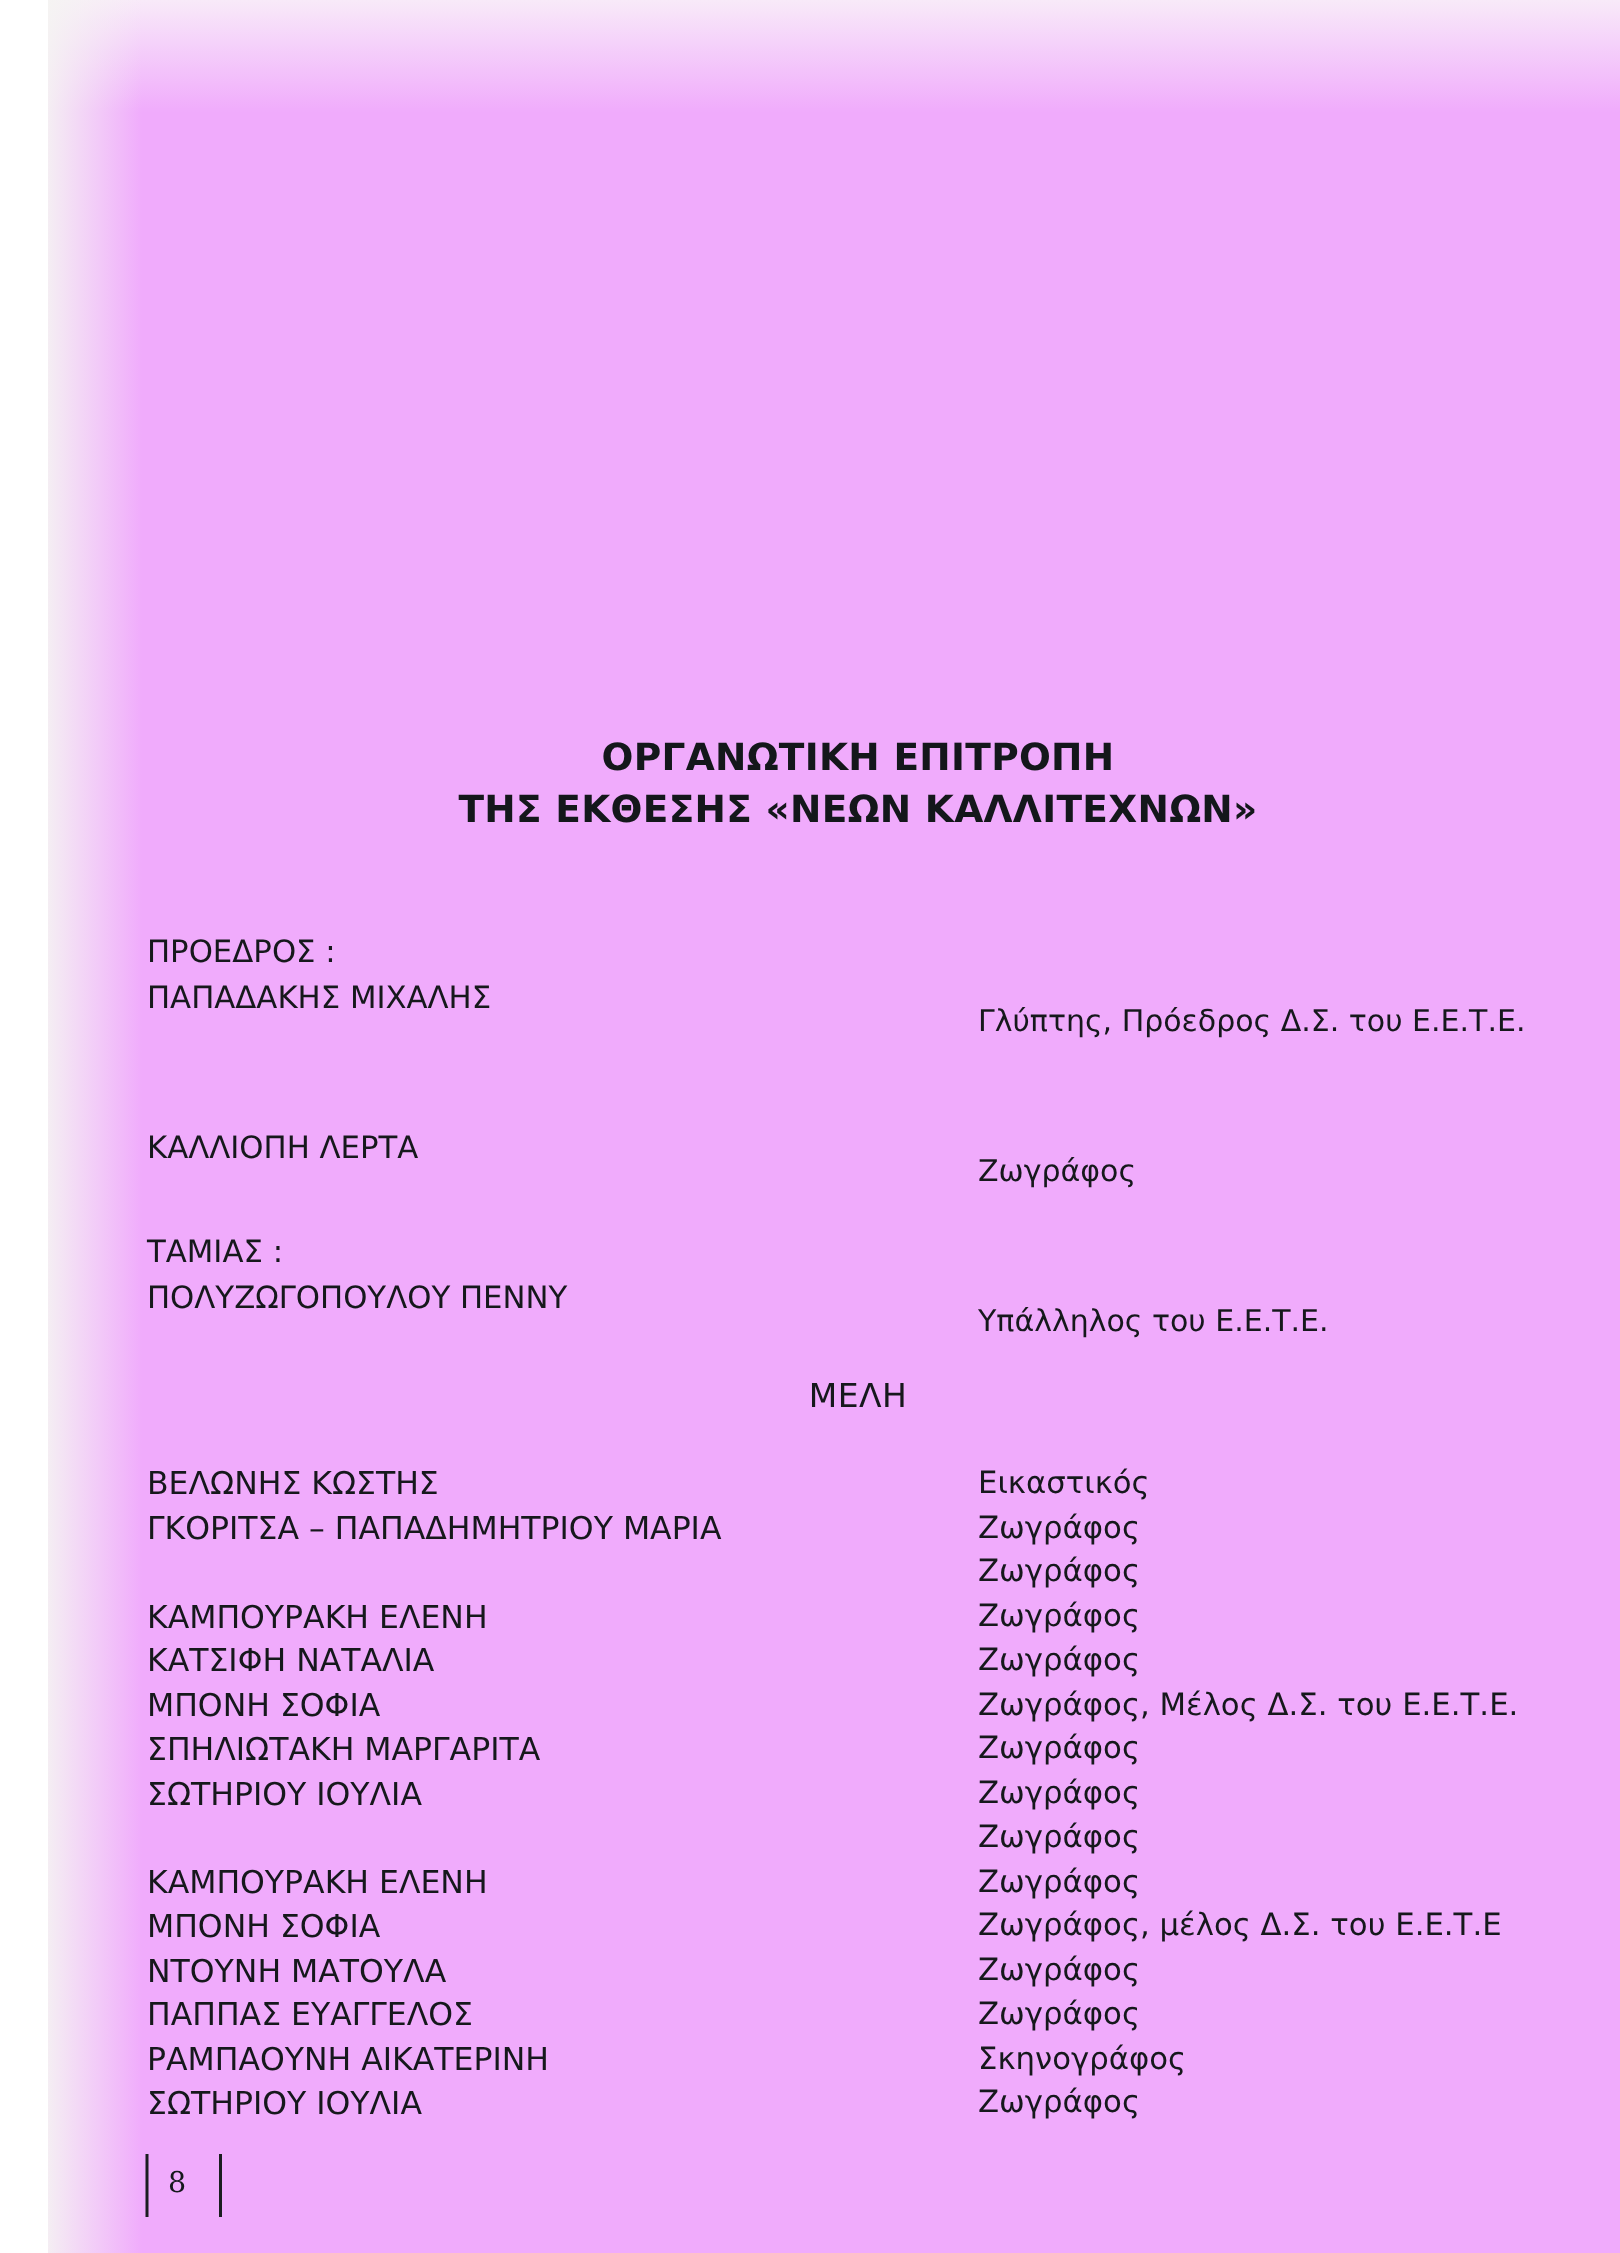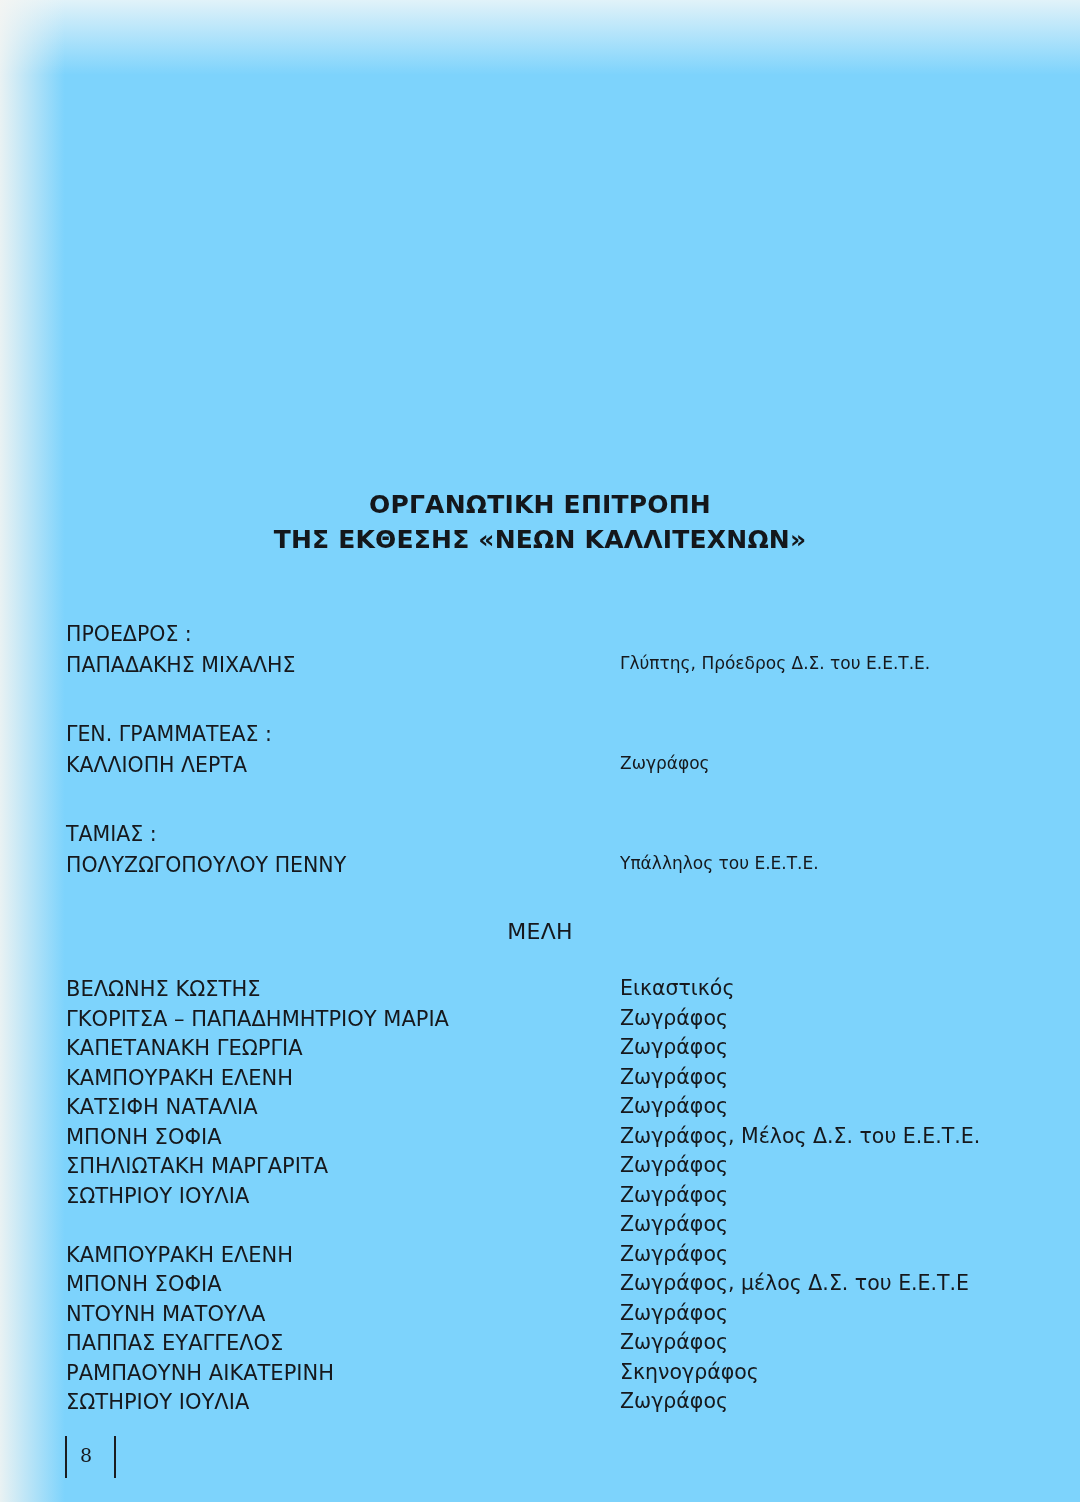--- a/index.html
+++ b/index.html
@@ -11,21 +11,22 @@
     height: 1502px;
     background: #ffffff;
     font-family: "DejaVu Sans", "Liberation Sans", sans-serif;
     color: #16181c;
     position: relative;
     overflow: hidden;
   }
   .page {
     position: absolute;
     inset: 0;
-    background: #7dd3fc;
+    background: #f0abfc;
+    margin-left: 32px;
   }
   
   .paper-tint {
     position: absolute;
     inset: 0;
     background:
       linear-gradient(90deg, rgba(245,245,242,0.9) 0%, rgba(255,255,255,0) 6%),
       linear-gradient(180deg, rgba(250,250,248,0.8) 0%, rgba(255,255,255,0) 5%);
     pointer-events: none;
   }
@@ -70,22 +71,22 @@
     position: absolute;
     left: 66px;
     top: 31px;
     font-size: 20.5px;
     line-height: 1.55;
     white-space: nowrap;
   }
   .desc {
     position: absolute;
     left: 620px;
-    top: 31px;
-    font-size: 17px;
+    top: 46px;
+    font-size: 20px;
     line-height: 1.55;
     white-space: nowrap;
   }
 
   .section-head {
     text-align: center;
     font-weight: normal;
     font-size: 22px;
     letter-spacing: 0.3px;
     margin-top: 14px;
@@ -169,21 +170,20 @@
 
     <div class="officers">
 
       <div class="officer-row">
         <div class="role">ΠΡΟΕΔΡΟΣ :</div>
         <div class="person">ΠΑΠΑΔΑΚΗΣ ΜΙΧΑΛΗΣ</div>
         <div class="desc">Γλύπτης, Πρόεδρος Δ.Σ. του Ε.Ε.Τ.Ε.</div>
       </div>
 
       <div class="officer-row">
-        <div class="role">ΓΕΝ. ΓΡΑΜΜΑΤΕΑΣ :</div>
         <div class="person">ΚΑΛΛΙΟΠΗ ΛΕΡΤΑ</div>
         <div class="desc">Ζωγράφος</div>
       </div>
 
       <div class="officer-row">
         <div class="role">ΤΑΜΙΑΣ :</div>
         <div class="person">ΠΟΛΥΖΩΓΟΠΟΥΛΟΥ ΠΕΝΝΥ</div>
         <div class="desc">Υπάλληλος του Ε.Ε.Τ.Ε.</div>
       </div>
 
@@ -194,21 +194,20 @@
     <ul class="list">
       <li class="list-item">
         <span class="list-name">ΒΕΛΩΝΗΣ ΚΩΣΤΗΣ</span>
         <span class="list-role">Εικαστικός</span>
       </li>
       <li class="list-item">
         <span class="list-name">ΓΚΟΡΙΤΣΑ – ΠΑΠΑΔΗΜΗΤΡΙΟΥ ΜΑΡΙΑ</span>
         <span class="list-role">Ζωγράφος</span>
       </li>
       <li class="list-item">
-        <span class="list-name">ΚΑΠΕΤΑΝΑΚΗ ΓΕΩΡΓΙΑ</span>
         <span class="list-role">Ζωγράφος</span>
       </li>
       <li class="list-item">
         <span class="list-name">ΚΑΜΠΟΥΡΑΚΗ ΕΛΕΝΗ</span>
         <span class="list-role">Ζωγράφος</span>
       </li>
       <li class="list-item">
         <span class="list-name">ΚΑΤΣΙΦΗ ΝΑΤΑΛΙΑ</span>
         <span class="list-role">Ζωγράφος</span>
       </li>

